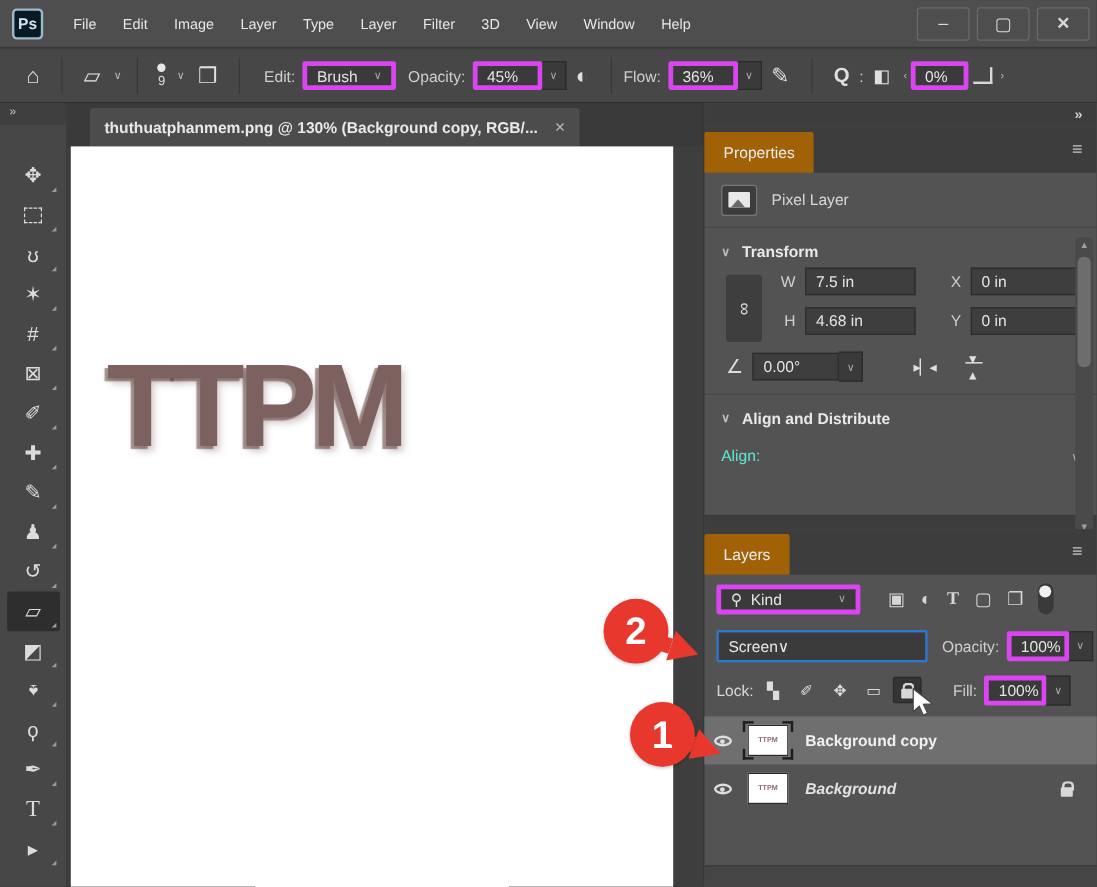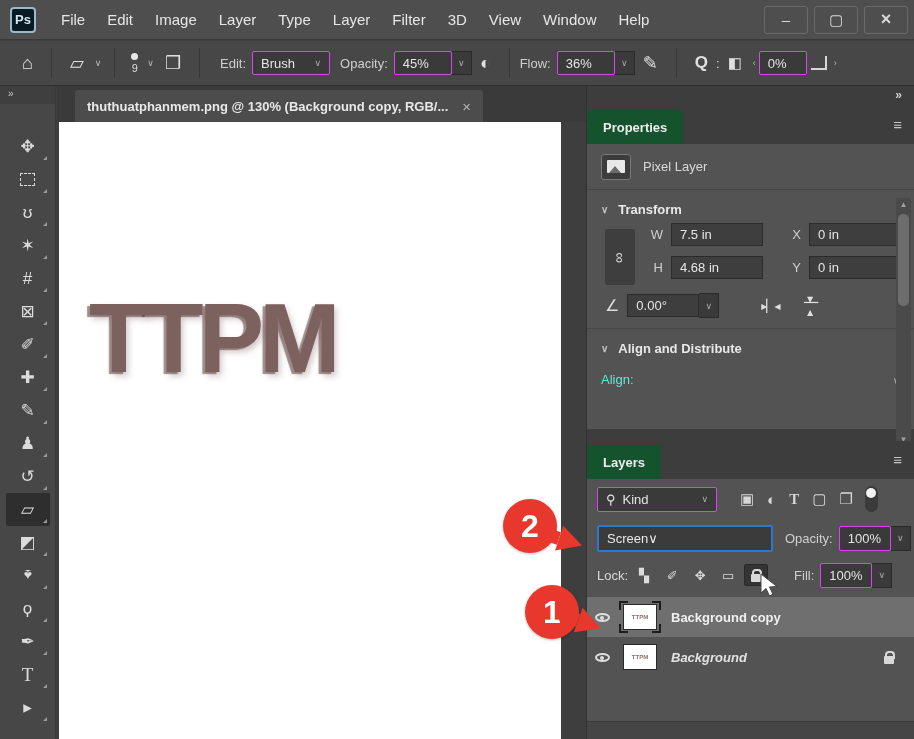--- a/index.html
+++ b/index.html
@@ -6,39 +6,39 @@
   html,body { width:914px; height:739px; overflow:hidden; background:#3e3e3e;
     font-family:"Liberation Sans", sans-serif; }
   #app { position:relative; width:748px; height:739px; background:#3e3e3e; }
 
   
   .menubar { position:absolute; left:0; top:0; width:914px; height:40px;
     background:#4e4e4e; border-bottom:1px solid #383838; display:flex; align-items:center; }
   .ps-logo { width:26px; height:26px; margin:0 14px 0 10px; background:#0a1a24;
     border:2px solid #9ab9cc; border-radius:4px; color:#cfe7f5; font-size:13px; font-weight:bold;
     display:flex; align-items:center; justify-content:center; }
-  .menu-item { color:#e6e6e6; font-size:15px; padding:6px 11px; cursor:default; }
+  .menu-item { color:#e6e6e6; font-size:12px; padding:6px 11px; cursor:default; }
   .win-controls { margin-left:auto; display:flex; margin-right:6px; }
   .win-btn { width:44px; height:28px; border:1px solid #6a6a6a; border-radius:3px; margin-left:6px;
     color:#d8d8d8; font-size:15px; display:flex; align-items:center; justify-content:center; }
   .win-btn.close { font-size:18px; font-weight:bold; }
 
   
   .optionsbar { position:absolute; left:0; top:41px; width:914px; height:45px;
     background:#474747; border-bottom:1px solid #2f2f2f; display:flex; align-items:center;
     color:#d6d6d6; font-size:13px; }
   .ob-sep { width:1px; height:30px; background:#383838; margin:0 10px; }
   .ob-icon { font-size:18px; color:#e0e0e0; padding:0 8px; }
   .ob-chev { font-size:9px; color:#bbb; padding:0 3px; }
   .brush-preview { display:flex; flex-direction:column; align-items:center; line-height:1;
     padding:0 6px; color:#ddd; }
   .brush-dot { width:7px; height:7px; border-radius:50%; background:#e8e8e8; margin-bottom:3px; }
   .brush-size { font-size:11px; }
   .ob-label { margin:0 6px 0 10px; color:#cfcfcf; }
-  .well { background:#3a3a3a; border:1px solid #d946ef; height:24px; display:flex;
+  .well { background:#3a3a3a; border:4px solid #d946ef; height:24px; display:flex;
     align-items:center; padding:0 8px; color:#e4e4e4; border-radius:2px; }
   .well .chev-in { margin-left:auto; font-size:9px; color:#aaa; padding-left:8px; }
   .mode-well { width:78px; }
   .pct-well { width:58px; }
   .chev-well { width:20px; height:24px; background:#3a3a3a; border:1px solid #2a2a2a;
     border-left:none; display:flex; align-items:center; justify-content:center;
     font-size:9px; color:#aaa; }
   .corner-icon { width:16px; height:14px; border-right:2px solid #d8d8d8;
     border-bottom:2px solid #d8d8d8; margin:0 4px; }
 
@@ -68,22 +68,22 @@
   .canvas-text { position:absolute; left:30px; top:160px; font-size:98px; font-weight:bold;
     letter-spacing:-5px; color:#7d615e;
     text-shadow:-3px 2px 1px rgba(82,52,50,0.55), 2px 4px 6px rgba(120,90,88,0.35); }
 
   
   .rpanel { position:absolute; left:586px; top:86px; width:328px; height:653px;
     background:#535353; border-left:1px solid #323232; color:#d8d8d8; font-size:13px; }
   .collapse-strip { height:20px; background:#3d3d3d; text-align:right; padding:2px 12px 0 0;
     color:#cfcfcf; font-size:12px; font-weight:bold; }
   .ptab-row { height:38px; background:#3d3d3d; display:flex; align-items:flex-end; position:relative; }
-  .ptab { height:34px; background:#14532d; padding:0 16px; display:flex; align-items:center;
-    font-weight:bold; color:#ececec; border-radius:2px 2px 0 0; }
+  .ptab { height:34px; background:#a16207; padding:0 16px; display:flex; align-items:center;
+    font-weight:normal; color:#ececec; border-radius:2px 2px 0 0; }
   .panel-menu-icon { position:absolute; right:12px; top:10px; color:#c5c5c5; font-size:15px; }
 
   .pixel-row { height:46px; display:flex; align-items:center; padding-left:14px;
     border-bottom:1px solid #464646; }
   .pixlayer-icon { width:30px; height:26px; background:#3c3c3c; border:1px solid #777;
     border-radius:3px; margin-right:12px; display:flex; align-items:center; justify-content:center; }
   .pixlayer-icon .pic { width:18px; height:13px; background:#e8e8e8; border-radius:1px; position:relative; overflow:hidden; }
   .pixlayer-icon .pic::after { content:""; position:absolute; left:2px; bottom:0;
     border-left:6px solid transparent; border-right:6px solid transparent; border-bottom:7px solid #6a6a6a; }
 

